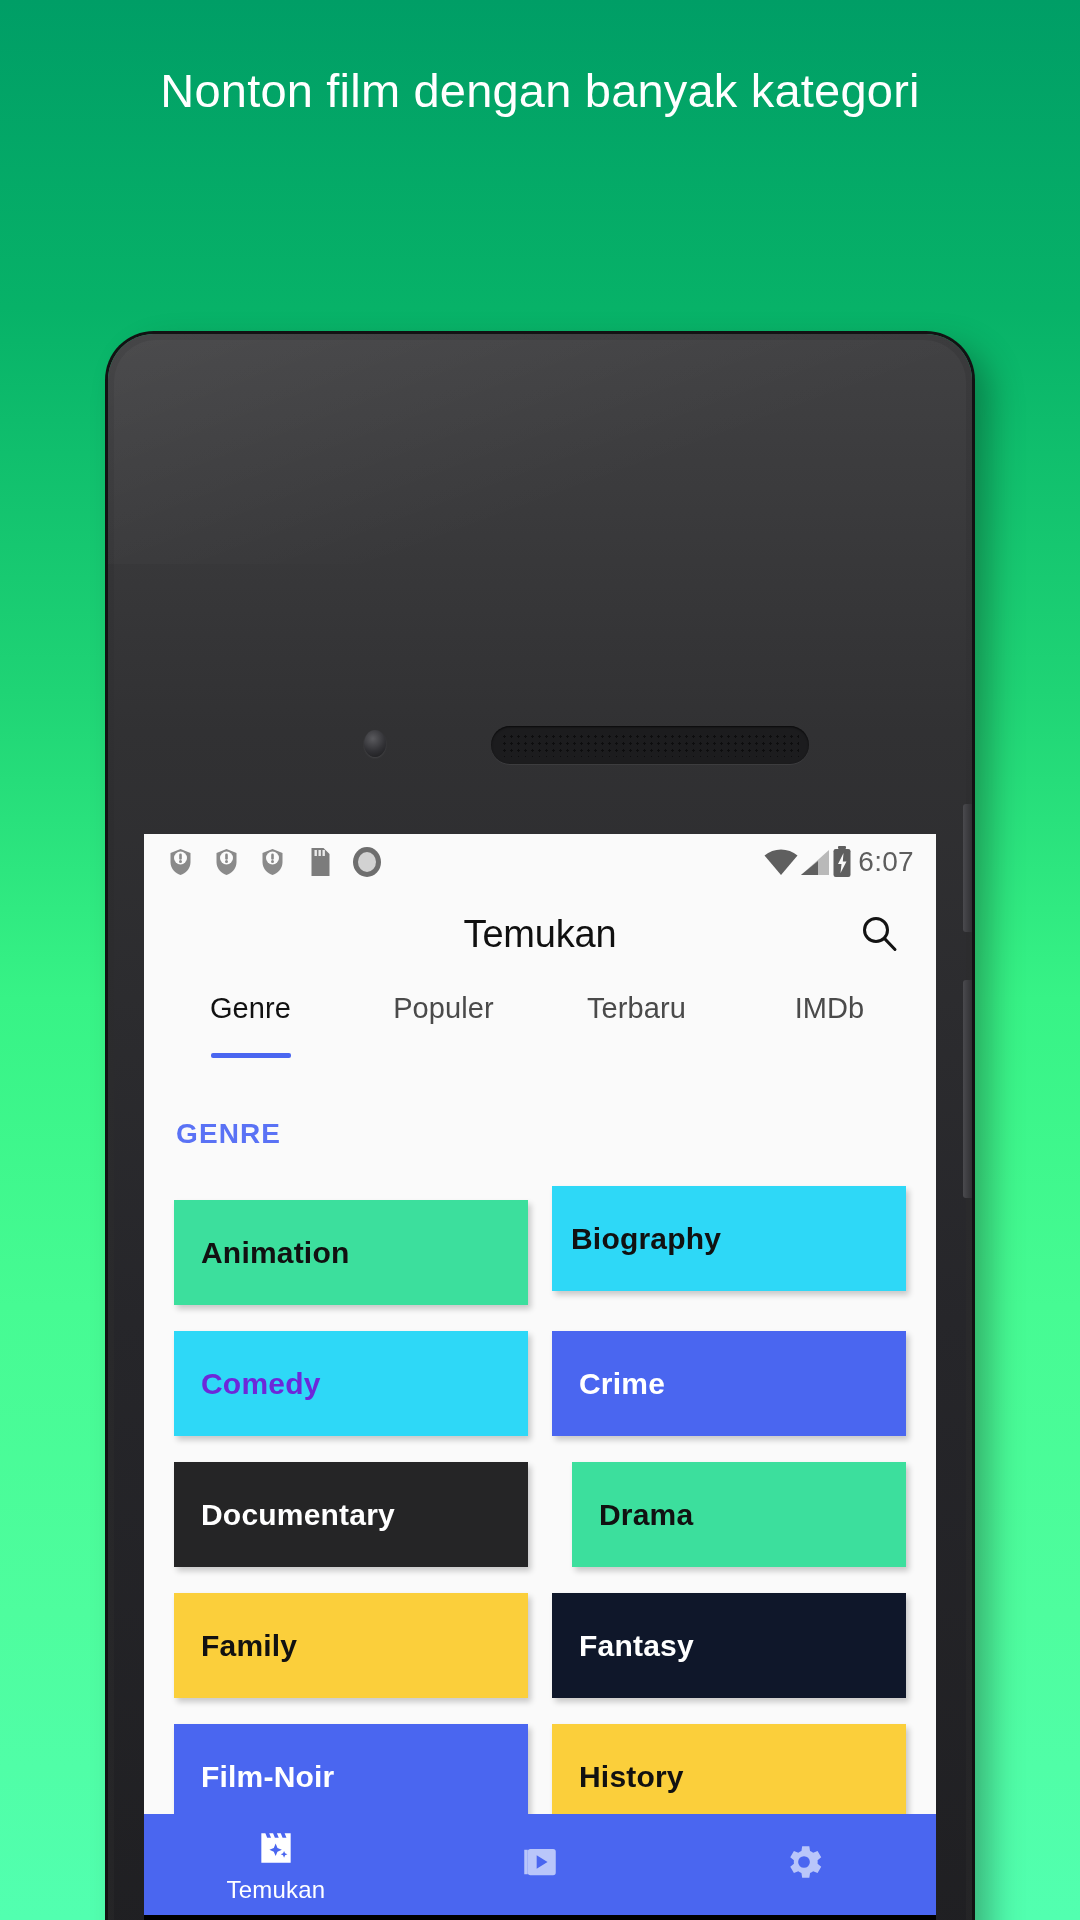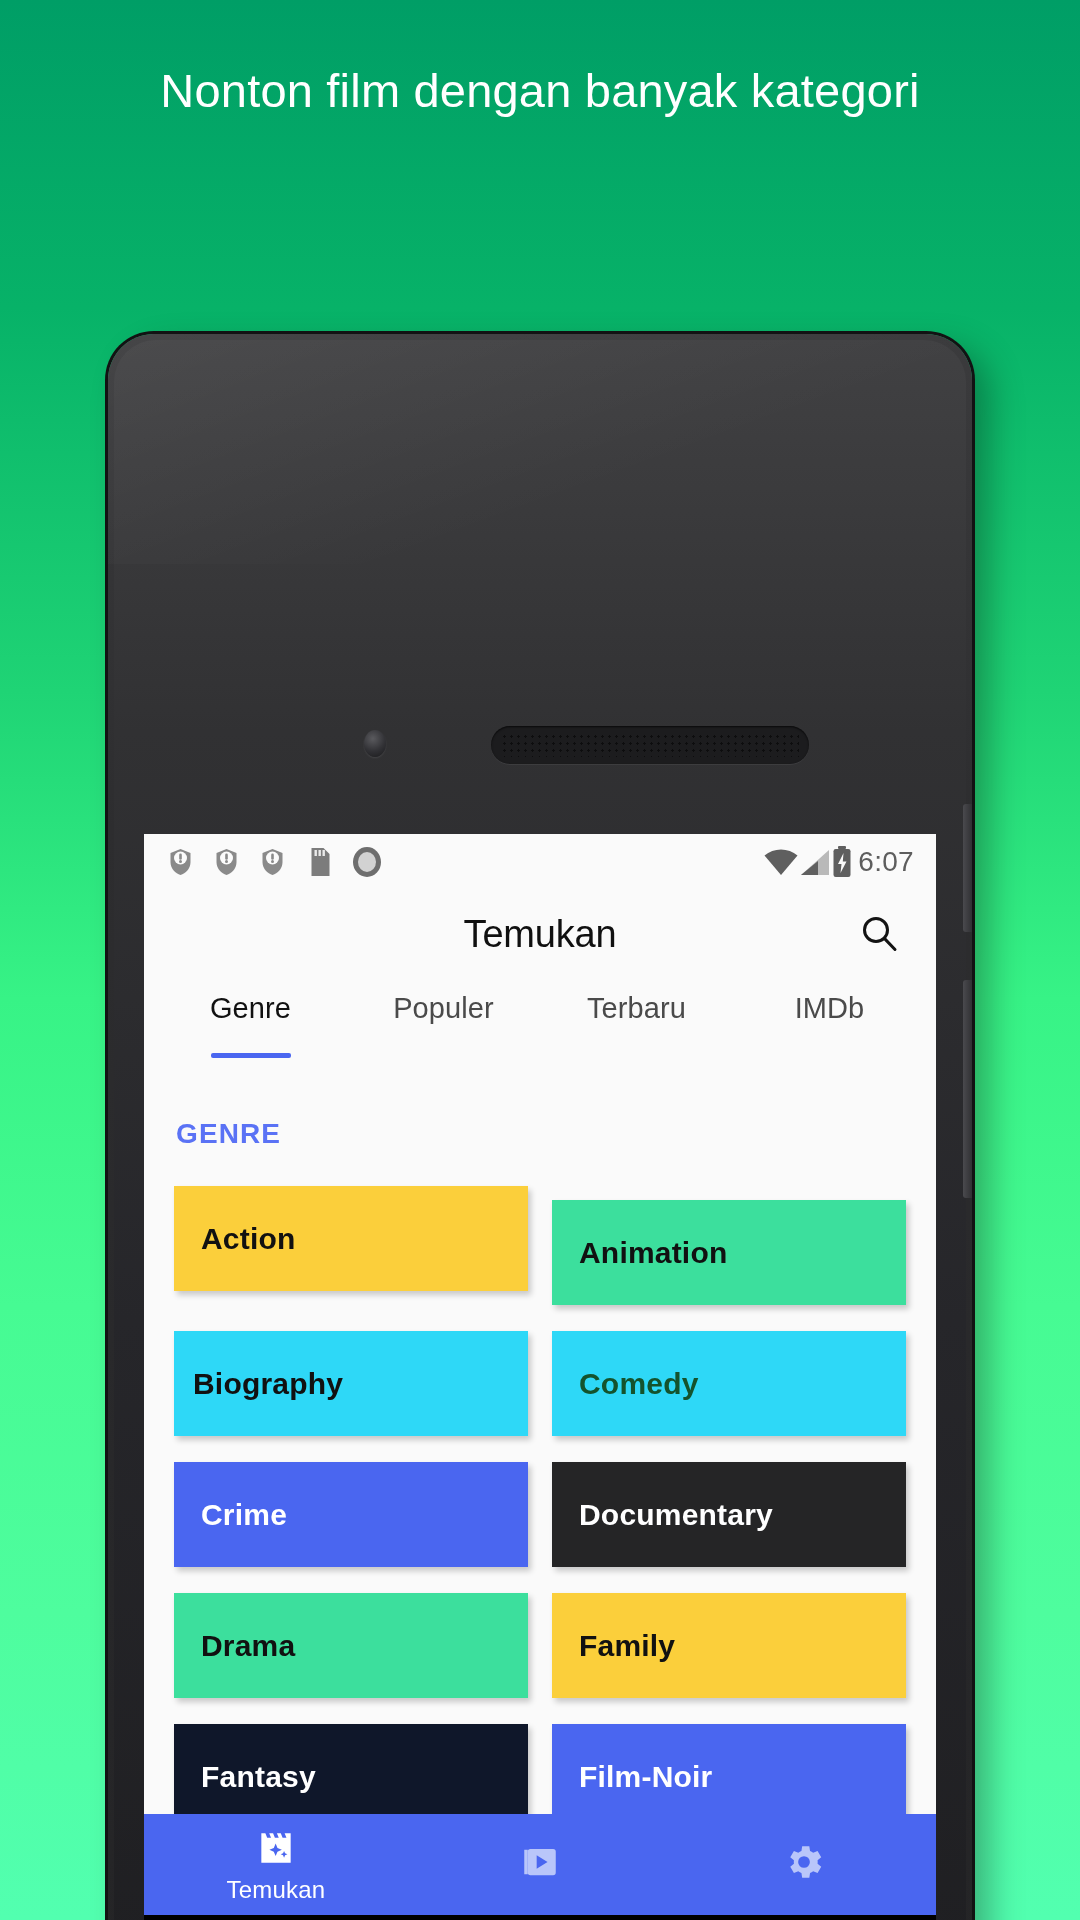--- a/index.html
+++ b/index.html
@@ -225,39 +225,36 @@
           <span>Terbaru</span>
         </div>
       <div class="tab">
           <span>IMDb</span>
         </div>
     </div>
 
     <div class="section-title" style="color: rgb(90, 114, 245);">GENRE</div>
 
     <div class="grid">
-      <div class="card" style="background: rgb(251, 207, 59); color: rgb(17, 17, 17);">
-          <span>Action</span>
-        </div>
       <div class="card" style="background: rgb(60, 223, 157); color: rgb(17, 17, 17); margin-top: 14px;">
           <span>Animation</span>
         </div>
       <div class="card" style="background: rgb(46, 216, 247); color: rgb(17, 17, 17); padding-left: 19px;">
           <span>Biography</span>
         </div>
-      <div class="card" style="background: rgb(46, 216, 247); color: #14532d;">
+      <div class="card" style="background: rgb(46, 216, 247); color: #6d28d9;">
           <span>Comedy</span>
         </div>
       <div class="card" style="background: rgb(74, 102, 240); color: rgb(255, 255, 255);">
           <span>Crime</span>
         </div>
       <div class="card" style="background: rgb(37, 37, 38); color: rgb(255, 255, 255);">
           <span>Documentary</span>
         </div>
-      <div class="card" style="background: rgb(60, 223, 157); color: rgb(17, 17, 17);">
+      <div class="card" style="background: rgb(60, 223, 157); color: rgb(17, 17, 17); margin-left: 20px;">
           <span>Drama</span>
         </div>
       <div class="card" style="background: rgb(251, 207, 59); color: rgb(17, 17, 17);">
           <span>Family</span>
         </div>
       <div class="card" style="background: #0f172a; color: rgb(255, 255, 255);">
           <span>Fantasy</span>
         </div>
       <div class="card" style="background: rgb(74, 102, 240); color: rgb(255, 255, 255);">
           <span>Film-Noir</span>

